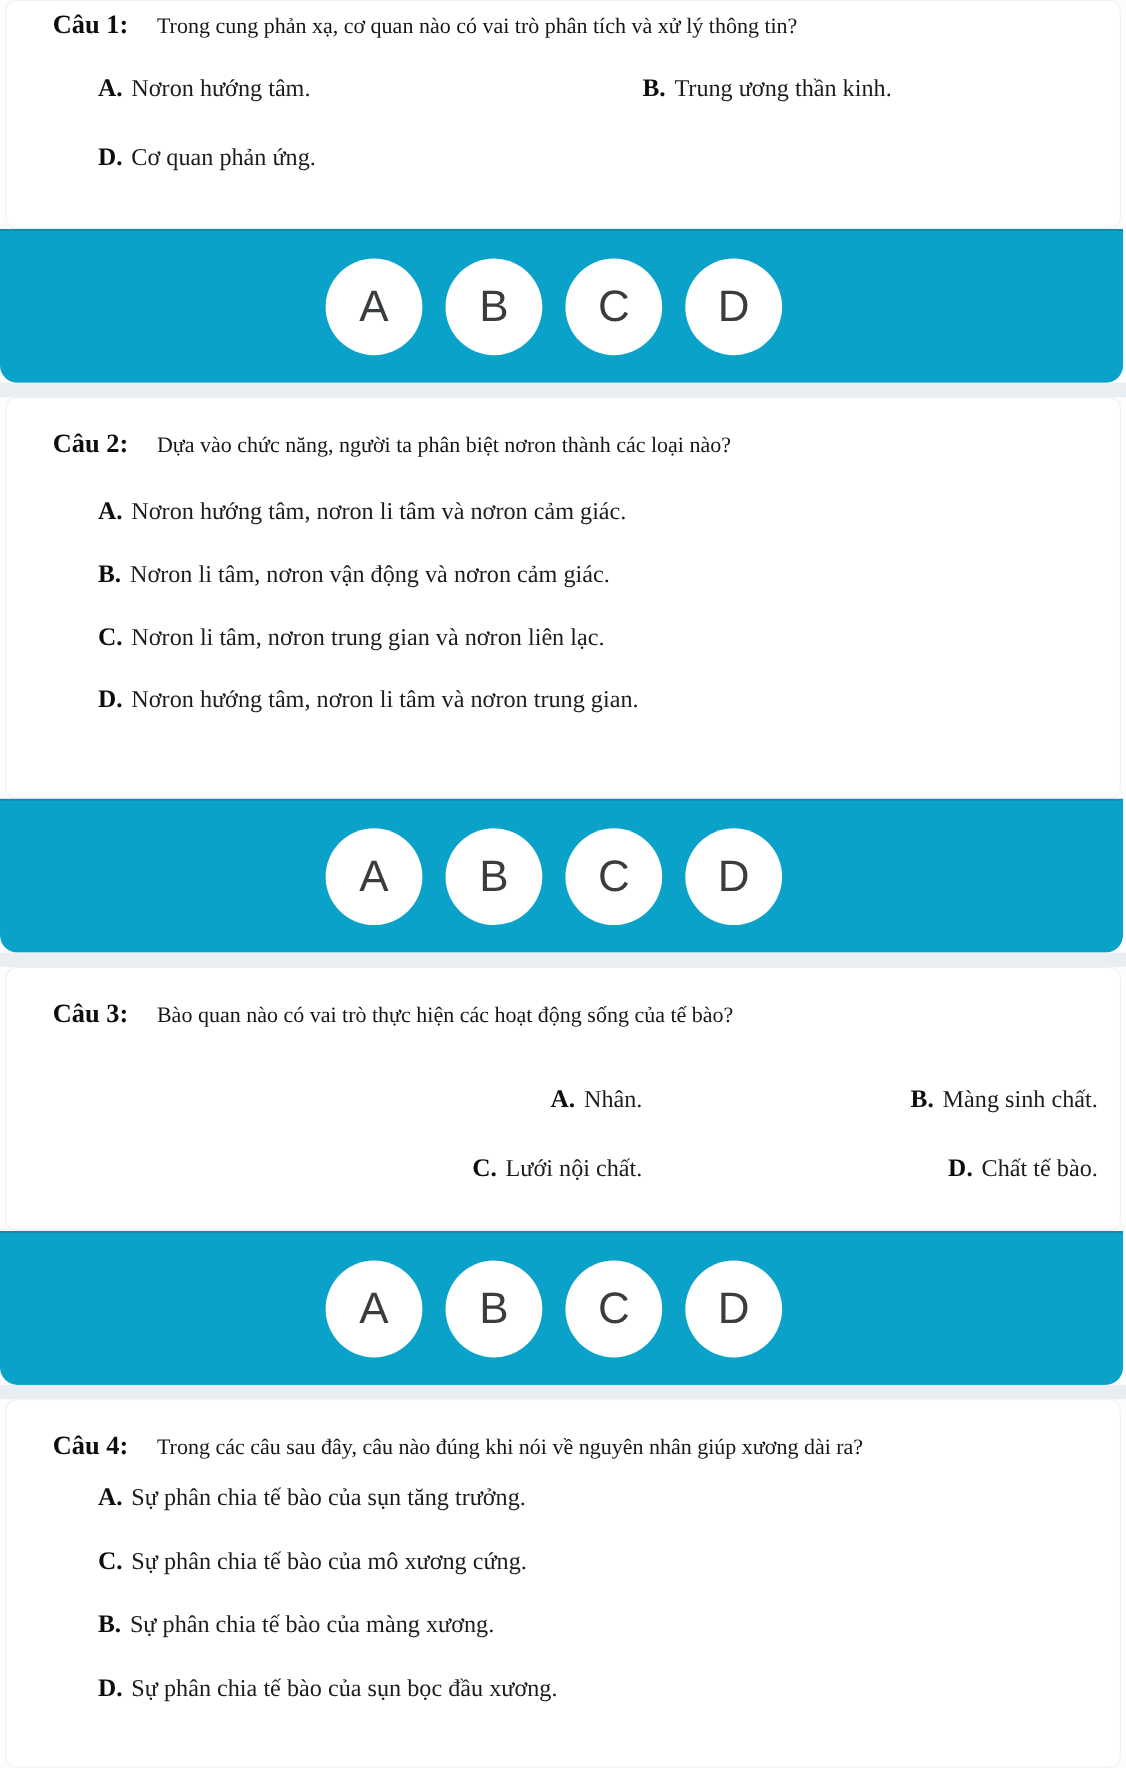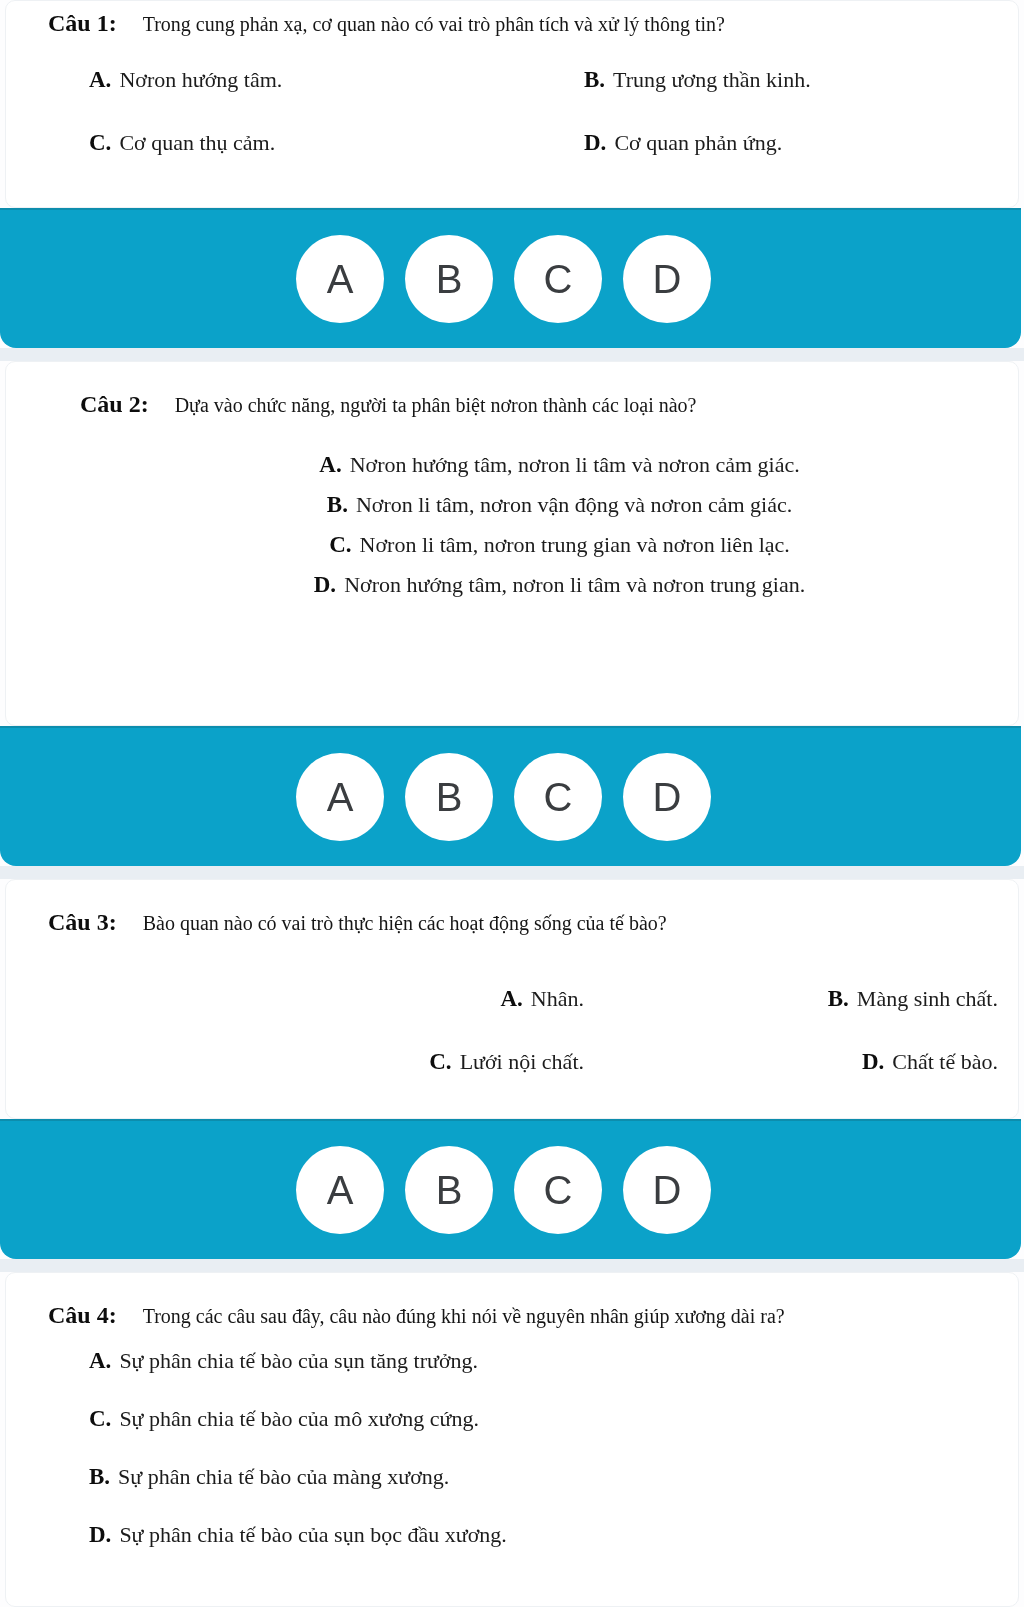--- a/index.html
+++ b/index.html
@@ -17,21 +17,21 @@
   
   .card {
     background: #ffffff;
     margin: 0 5px;
     border: 1px solid #eef1f4;
     border-radius: 10px;
     box-sizing: border-box;
     overflow: hidden;
   }
   .card-1 { height: 208px; padding-top: 6px; }
-  .card-2 { height: 365px; padding-top: 26px; padding-left: 32px; }
+  .card-2 { height: 365px; padding-top: 26px; }
   .card-3 { height: 240px; padding-top: 26px; text-align: right; }
   .card-4 { height: 335px; padding-top: 26px; }
 
   .q-title {
     display: flex;
     align-items: baseline;
     padding-left: 42px;
     padding-right: 28px;
     line-height: 32px;
   }
@@ -56,21 +56,21 @@
   }
   .card-1 .options-grid { margin-top: 24px; }
   .card-3 .options-grid { margin-top: 44px; }
 
   .options-list {
     display: flex;
     flex-direction: column;
     padding-left: 83px;
     padding-right: 20px;
   }
-  .card-2 .options-list { margin-top: 28px; row-gap: 8px; text-align: center; }
+  .card-2 .options-list { margin-top: 28px; row-gap: 25px; }
   .card-4 .options-list { margin-top: 13px; row-gap: 26px; }
 
   .option { font-size: 22px; line-height: 32px; color: #1c1c1c; white-space: nowrap; }
   .opt-letter { font-weight: bold; font-size: 23px; color: #0d0d0d; margin-right: 8px; }
 
   
   .answer-bar {
     height: 138px;
     background: #0ba2c9;
     border-top: 2px solid #0d8dad;
@@ -115,23 +115,20 @@
       <span class="q-text">Trong cung phản xạ, cơ quan nào có vai trò phân tích và xử lý thông tin?</span>
     </div>
     <div class="options-grid">
       <div class="option">
         <span class="opt-letter">A.</span><span class="opt-text">Nơron hướng tâm.</span>
       </div>
       <div class="option">
         <span class="opt-letter">B.</span><span class="opt-text">Trung ương thần kinh.</span>
       </div>
       <div class="option">
-        <span class="opt-letter">C.</span><span class="opt-text">Cơ quan thụ cảm.</span>
-      </div>
-      <div class="option">
         <span class="opt-letter">D.</span><span class="opt-text">Cơ quan phản ứng.</span>
       </div>
     </div>
   </section>
 
   <div class="answer-bar">
     <button class="choice-circle">A</button>
     <button class="choice-circle">B</button>
     <button class="choice-circle">C</button>
     <button class="choice-circle">D</button>

